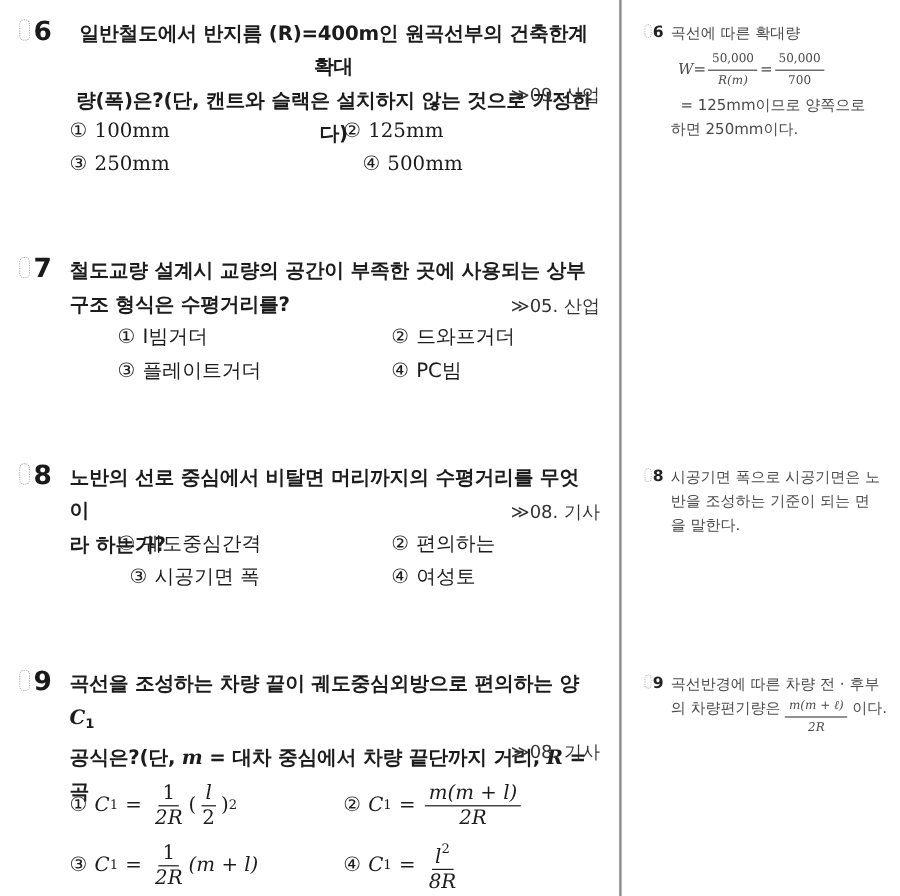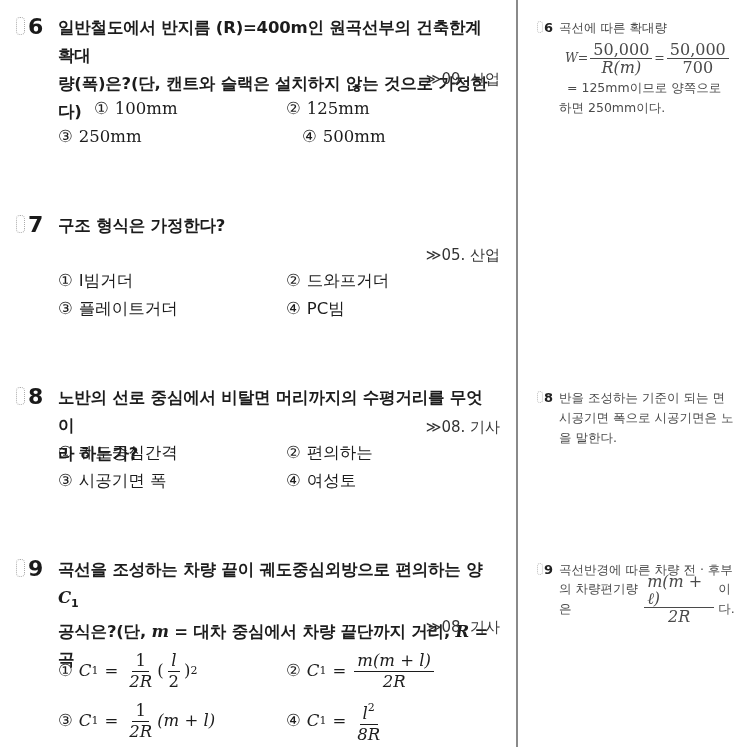--- a/index.html
+++ b/index.html
@@ -21,84 +21,85 @@
     }
     .src {
       position: absolute; right: 10px;
       font-family: "DejaVu Sans", sans-serif; font-size: 15px; color: #333;
     }
     .opts { position: absolute; left: 58px; width: 440px; }
     .opt {
       position: absolute; font-family: "DejaVu Serif", serif; font-size: 16.5px; line-height: 22px; white-space: nowrap; color: #1c1c1c;
     }
     .opt .num { font-family: "DejaVu Serif", serif; margin-right: 6px; }
-    .opt.kr { font-family: "DejaVu Sans", sans-serif; }
+    .opt.kr { font-family: "DejaVu Sans", sans-serif; margin-left: 40px; }
     .opt.kr .num { font-family: "DejaVu Serif", serif; }
 
     
     .m { font-family: "DejaVu Serif", serif; font-style: italic; }
     .frac { display: inline-flex; flex-direction: column; align-items: center; vertical-align: middle; margin: 0 2px; font-family: "DejaVu Serif", serif; }
     .frac .nu { border-bottom: 1px solid #1c1c1c; padding: 0 3px; line-height: 20px; }
     .frac .de { padding: 0 3px; line-height: 20px; }
     .sub { font-size: 11px; vertical-align: -4px; font-style: normal; }
     .sup { font-size: 11px; vertical-align: 8px; font-style: normal; }
 
     
     .ans { position: absolute; left: 537px; width: 205px; font-family: "DejaVu Sans", sans-serif; font-size: 12.5px; line-height: 20px; color: #4a4a4a; }
     .ans .anum { position: absolute; left: 0; top: 0; font-weight: bold; font-size: 13px; color: #222; }
     .ans .anum .ghost { display: inline-block; width: 6px; height: 12px; border: 1px dotted #bbb; border-radius: 3px; margin-right: 1px; vertical-align: -1px; }
     .ans .abody { position: absolute; left: 22px; width: 185px; }
-    .ans .frac .nu, .ans .frac .de { line-height: 17px; font-size: 16px; }
+    .ans .frac .nu, .ans .frac .de { line-height: 17px; font-size: 10px; }
     .ans .frac .nu { border-bottom-color: #4a4a4a; }
   </style>
 </head>
 <body>
 
 <div class="divider"></div>
 
 <div class="q" style="top:14px;height:150px;">
   <div class="qnum"><span class="ghost"></span><span>6</span></div>
-  <div class="qtext" style="top:0;">
+  <div class="qtext" style="top:0;text-align:center;">
     <div>일반철도에서 반지름 (R)=400m인 원곡선부의 건축한계 확대</div>
     <div>량(폭)은?(단, 캔트와 슬랙은 설치하지 않는 것으로 가정한다)</div>
   </div>
   <div class="src" style="top:56px;">≫09. 산업</div>
   <div class="opts" style="top:84px;">
-    <div class="opt" style="left:0;top:0;margin-left:36px;"><span class="num">①</span><span>100mm</span></div>
+    <div class="opt" style="left:0;top:0;"><span class="num">①</span><span>100mm</span></div>
     <div class="opt" style="left:228px;top:0;"><span class="num">②</span><span>125mm</span></div>
     <div class="opt" style="left:0;top:28px;"><span class="num">③</span><span>250mm</span></div>
     <div class="opt" style="left:228px;top:28px;margin-left:16px;"><span class="num">④</span><span>500mm</span></div>
   </div>
 </div>
 
 <div class="q" style="top:212px;height:120px;">
   <div class="qnum"><span class="ghost"></span><span>7</span></div>
   <div class="qtext" style="top:0;">
-    <div>구조 형식은 가정한다?</div>
+    <div>철도교량 설계시 교량의 공간이 부족한 곳에 사용되는 상부</div>
+    <div>구조 형식은 수평거리를?</div>
   </div>
   <div class="src" style="top:34px;">≫05. 산업</div>
   <div class="opts" style="top:58px;">
     <div class="opt kr" style="left:0;top:0;"><span class="num">①</span><span>I빔거더</span></div>
     <div class="opt kr" style="left:228px;top:0;"><span class="num">②</span><span>드와프거더</span></div>
     <div class="opt kr" style="left:0;top:28px;"><span class="num">③</span><span>플레이트거더</span></div>
     <div class="opt kr" style="left:228px;top:28px;"><span class="num">④</span><span>PC빔</span></div>
   </div>
 </div>
 
 <div class="q" style="top:384px;height:120px;">
   <div class="qnum"><span class="ghost"></span><span>8</span></div>
   <div class="qtext" style="top:0;">
     <div>노반의 선로 중심에서 비탈면 머리까지의 수평거리를 무엇이</div>
     <div>라 하는가?</div>
   </div>
   <div class="src" style="top:34px;">≫08. 기사</div>
   <div class="opts" style="top:58px;">
     <div class="opt kr" style="left:0;top:0;"><span class="num">①</span><span>궤도중심간격</span></div>
     <div class="opt kr" style="left:228px;top:0;"><span class="num">②</span><span>편의하는</span></div>
-    <div class="opt kr" style="left:0;top:28px;text-align:center;"><span class="num">③</span><span>시공기면 폭</span></div>
+    <div class="opt kr" style="left:10px;top:28px;text-align:center;"><span class="num">③</span><span>시공기면 폭</span></div>
     <div class="opt kr" style="left:228px;top:28px;"><span class="num">④</span><span>여성토</span></div>
   </div>
 </div>
 
 <div class="q" style="top:556px;height:191px;">
   <div class="qnum"><span class="ghost"></span><span>9</span></div>
   <div class="qtext" style="top:0;">
     <div><span>곡선을 조성하는 차량 끝이 궤도중심외방으로 편의하는 양</span> <span class="m">C</span><span class="sub">1</span></div>
     <div><span>공식은?(단,</span> <span class="m">m</span> <span>= 대차 중심에서 차량 끝단까지 거리,</span> <span class="m">R</span> <span>= 곡</span></div>
   </div>
@@ -176,31 +177,31 @@
         </span>
     </div>
     <div style="margin-left:8px;">= 125mm이므로 양쪽으로</div>
     <div>하면 250mm이다.</div>
   </div>
 </div>
 
 <div class="ans" style="top:388px;height:70px;">
   <div class="anum"><span class="ghost"></span><span>8</span></div>
   <div class="abody">
+    <div>시공기면 폭으로 시공기면은 노</div>
     <div>반을 조성하는 기준이 되는 면</div>
-    <div>시공기면 폭으로 시공기면은 노</div>
     <div>을 말한다.</div>
   </div>
 </div>
 
 <div class="ans" style="top:560px;height:60px;">
   <div class="anum"><span class="ghost"></span><span>9</span></div>
   <div class="abody">
     <div>곡선반경에 따른 차량 전 · 후부</div>
-    <div style="display:flex;align-items:center;height:38px;">
+    <div style="display:flex;align-items:flex-start;height:38px;">
       <span>의 차량편기량은</span>
       <span class="frac" style="margin:0 4px;">
           <span class="nu m">m(m + ℓ)</span>
           <span class="de m">2R</span>
         </span>
       <span>이다.</span>
     </div>
   </div>
 </div>
 

